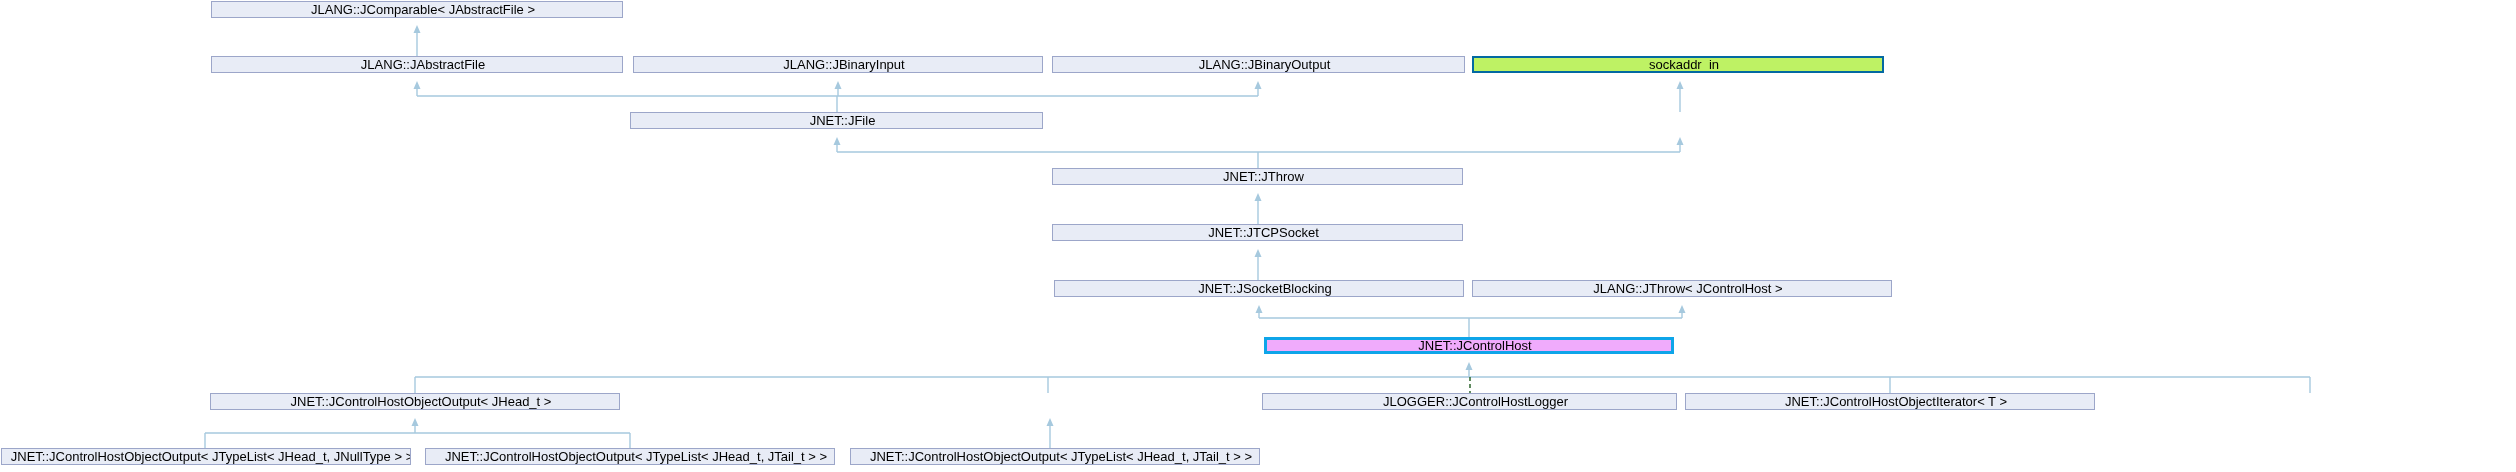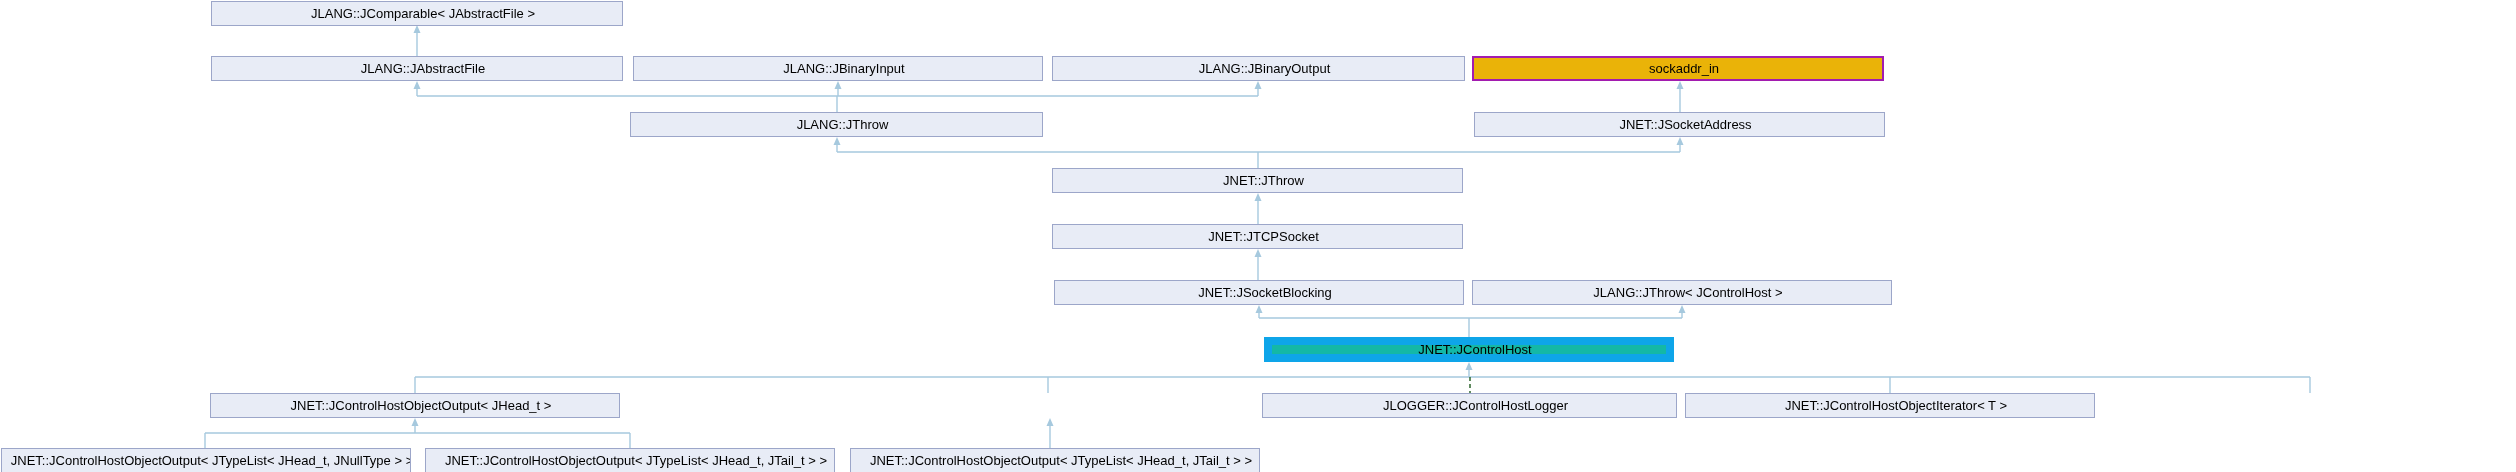--- a/index.html
+++ b/index.html
@@ -6,37 +6,37 @@
   #canvas{
     position:relative;
     width:2516px;height:472px;
     background:#ffffff;
     font-family:"Liberation Sans", sans-serif;
     overflow:hidden;
   }
   .node{
     position:absolute;
     box-sizing:border-box;
-    height:25px;
+    height:17px;
     background:#E8ECF6;
     border:1.5px solid #9CA6C9;
     display:flex;align-items:center;justify-content:center;
     font-size:13px;color:#000;
     white-space:nowrap;overflow:hidden;
     cursor:pointer;
     padding-left:12px;
   }
   .node.external{
-    background:#eab308;
-    border:2px solid #a21caf;
+    background:#bef264;
+    border:2px solid #0369a1;
     cursor:default;
   }
   .node.current{
-    background:#14b8a6;
-    border:8px solid #0ea5e9;
+    background:#f0abfc;
+    border:3px solid #0ea5e9;
     cursor:default;
   }
   #edges{position:absolute;left:0;top:0;}
   #edges line{stroke:#A6C9DE;stroke-width:1.4;}
   #edges polygon{fill:#A6C9DE;stroke:none;}
   #edges line.dashed{stroke:#2D662D;stroke-width:1.5;stroke-dasharray:4,3;}
 </style>
 </head>
 <body>
 
@@ -118,22 +118,21 @@
     </g>
   </svg>
 
   <div class="node" style="left:211px;top:1px;width:412px">JLANG::JComparable&lt; JAbstractFile &gt;</div>
 
   <div class="node" style="left:211px;top:56px;width:412px">JLANG::JAbstractFile</div>
   <div class="node" style="left:633px;top:56px;width:410px">JLANG::JBinaryInput</div>
   <div class="node" style="left:1052px;top:56px;width:413px">JLANG::JBinaryOutput</div>
   <div class="node external" style="left:1472px;top:56px;width:412px">sockaddr_in</div>
 
-  <div class="node" style="left:630px;top:112px;width:413px">JLANG::JThrow</div>
-  <div class="node" style="left:1474px;top:112px;width:411px">JNET::JSocketAddress</div>
+  <div class="node" style="left:630px;top:112px;width:413px">JNET::JFile</div>
 
   <div class="node" style="left:1052px;top:168px;width:411px">JNET::JThrow</div>
 
   <div class="node" style="left:1052px;top:224px;width:411px">JNET::JTCPSocket</div>
 
   <div class="node" style="left:1054px;top:280px;width:410px">JNET::JSocketBlocking</div>
   <div class="node" style="left:1472px;top:280px;width:420px">JLANG::JThrow&lt; JControlHost &gt;</div>
 
   <div class="node current" style="left:1264px;top:337px;width:410px">JNET::JControlHost</div>
 

